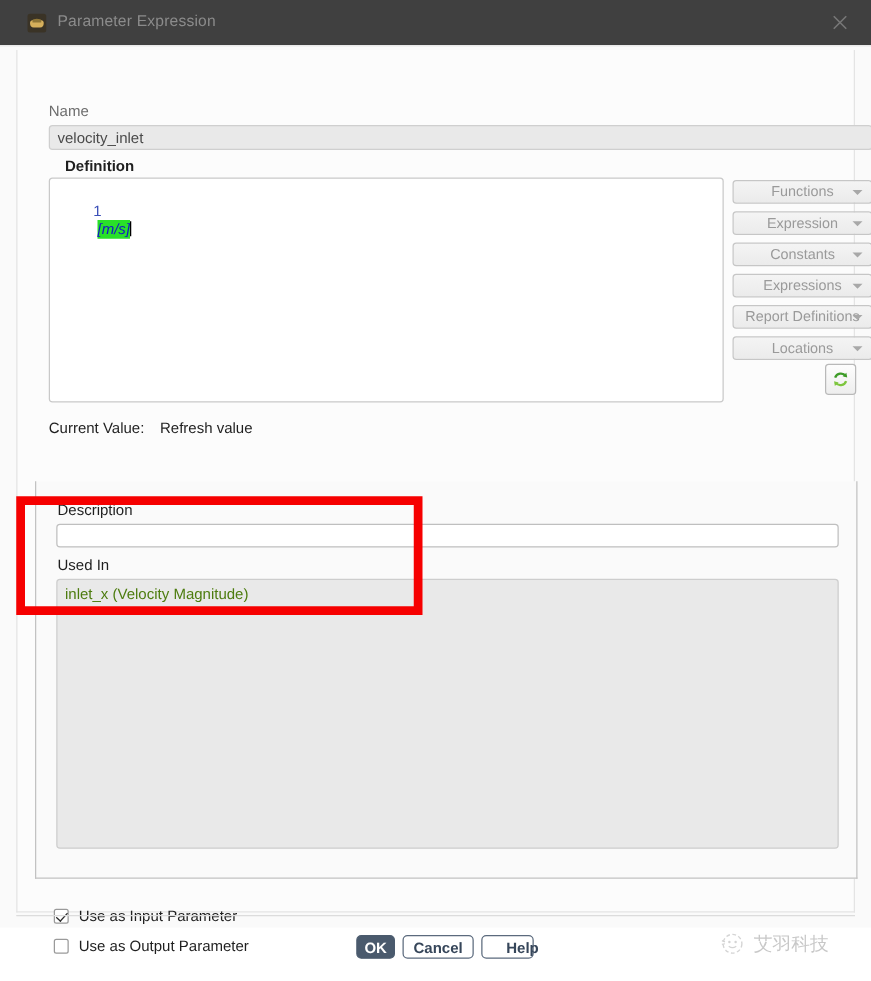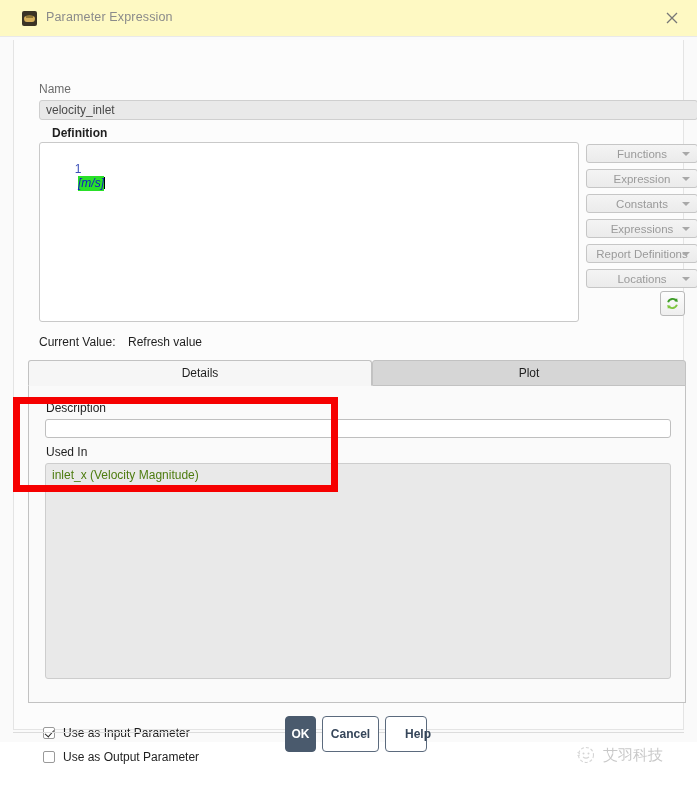--- a/index.html
+++ b/index.html
@@ -15,21 +15,21 @@
     color: #1a1a1a;
     overflow: hidden;
     position: relative;
   }
 
   
   .titlebar {
     position: absolute;
     left: 0; top: 0;
     width: 697px; height: 37px;
-    background: #fef9c3;
+    background: #404040;
     box-sizing: border-box;
   }
   .title-icon {
     position: absolute;
     left: 22px; top: 11px;
     width: 15px; height: 15px;
     background: #3a3326;
     border-radius: 2px;
     overflow: hidden;
   }
@@ -335,22 +335,22 @@
 
   
   .footer-sep {
     position: absolute;
     left: 13px; top: 732px;
     width: 671px; height: 1px;
     background: #dcdcdc;
   }
   .btn {
     position: absolute;
-    top: 716px;
-    height: 36px;
+    top: 748px;
+    height: 19px;
     box-sizing: border-box;
     display: flex;
     align-items: center;
     justify-content: center;
     font-size: 12px;
     font-weight: bold;
     border-radius: 4px;
   }
   .btn-ok {
     left: 285px;
@@ -468,28 +468,20 @@
     <div class="refresh-value-text">Refresh value</div>
     <div class="refresh-btn">
       <svg width="15" height="15" viewBox="0 0 16 16" aria-hidden="true">
         <path d="M12.4 5.2 A5.2 5.2 0 0 0 3.3 6.6" stroke="#3e9c28" stroke-width="2" fill="none"></path>
         <path d="M3.6 10.8 A5.2 5.2 0 0 0 12.7 9.4" stroke="#7ec63f" stroke-width="2" fill="none"></path>
         <polygon points="12.9,2.4 13.6,6.4 9.7,5.4" fill="#3e9c28"></polygon>
         <polygon points="3.1,13.6 2.4,9.6 6.3,10.6" fill="#7ec63f"></polygon>
       </svg>
     </div>
 
-    <div class="tabs">
-      <div class="tab active">
-        <span>Details</span>
-      </div>
-      <div class="tab inactive">
-        <span>Plot</span>
-      </div>
-    </div>
 
     <div class="tab-panel">
       <div class="desc-label">Description</div>
       <input class="desc-input" type="text" value="" style="">
 
       <div class="usedin-label">Used In</div>
       <div class="usedin-box">
         <div class="usedin-item">inlet_x (Velocity Magnitude)</div>
       </div>
     </div>

